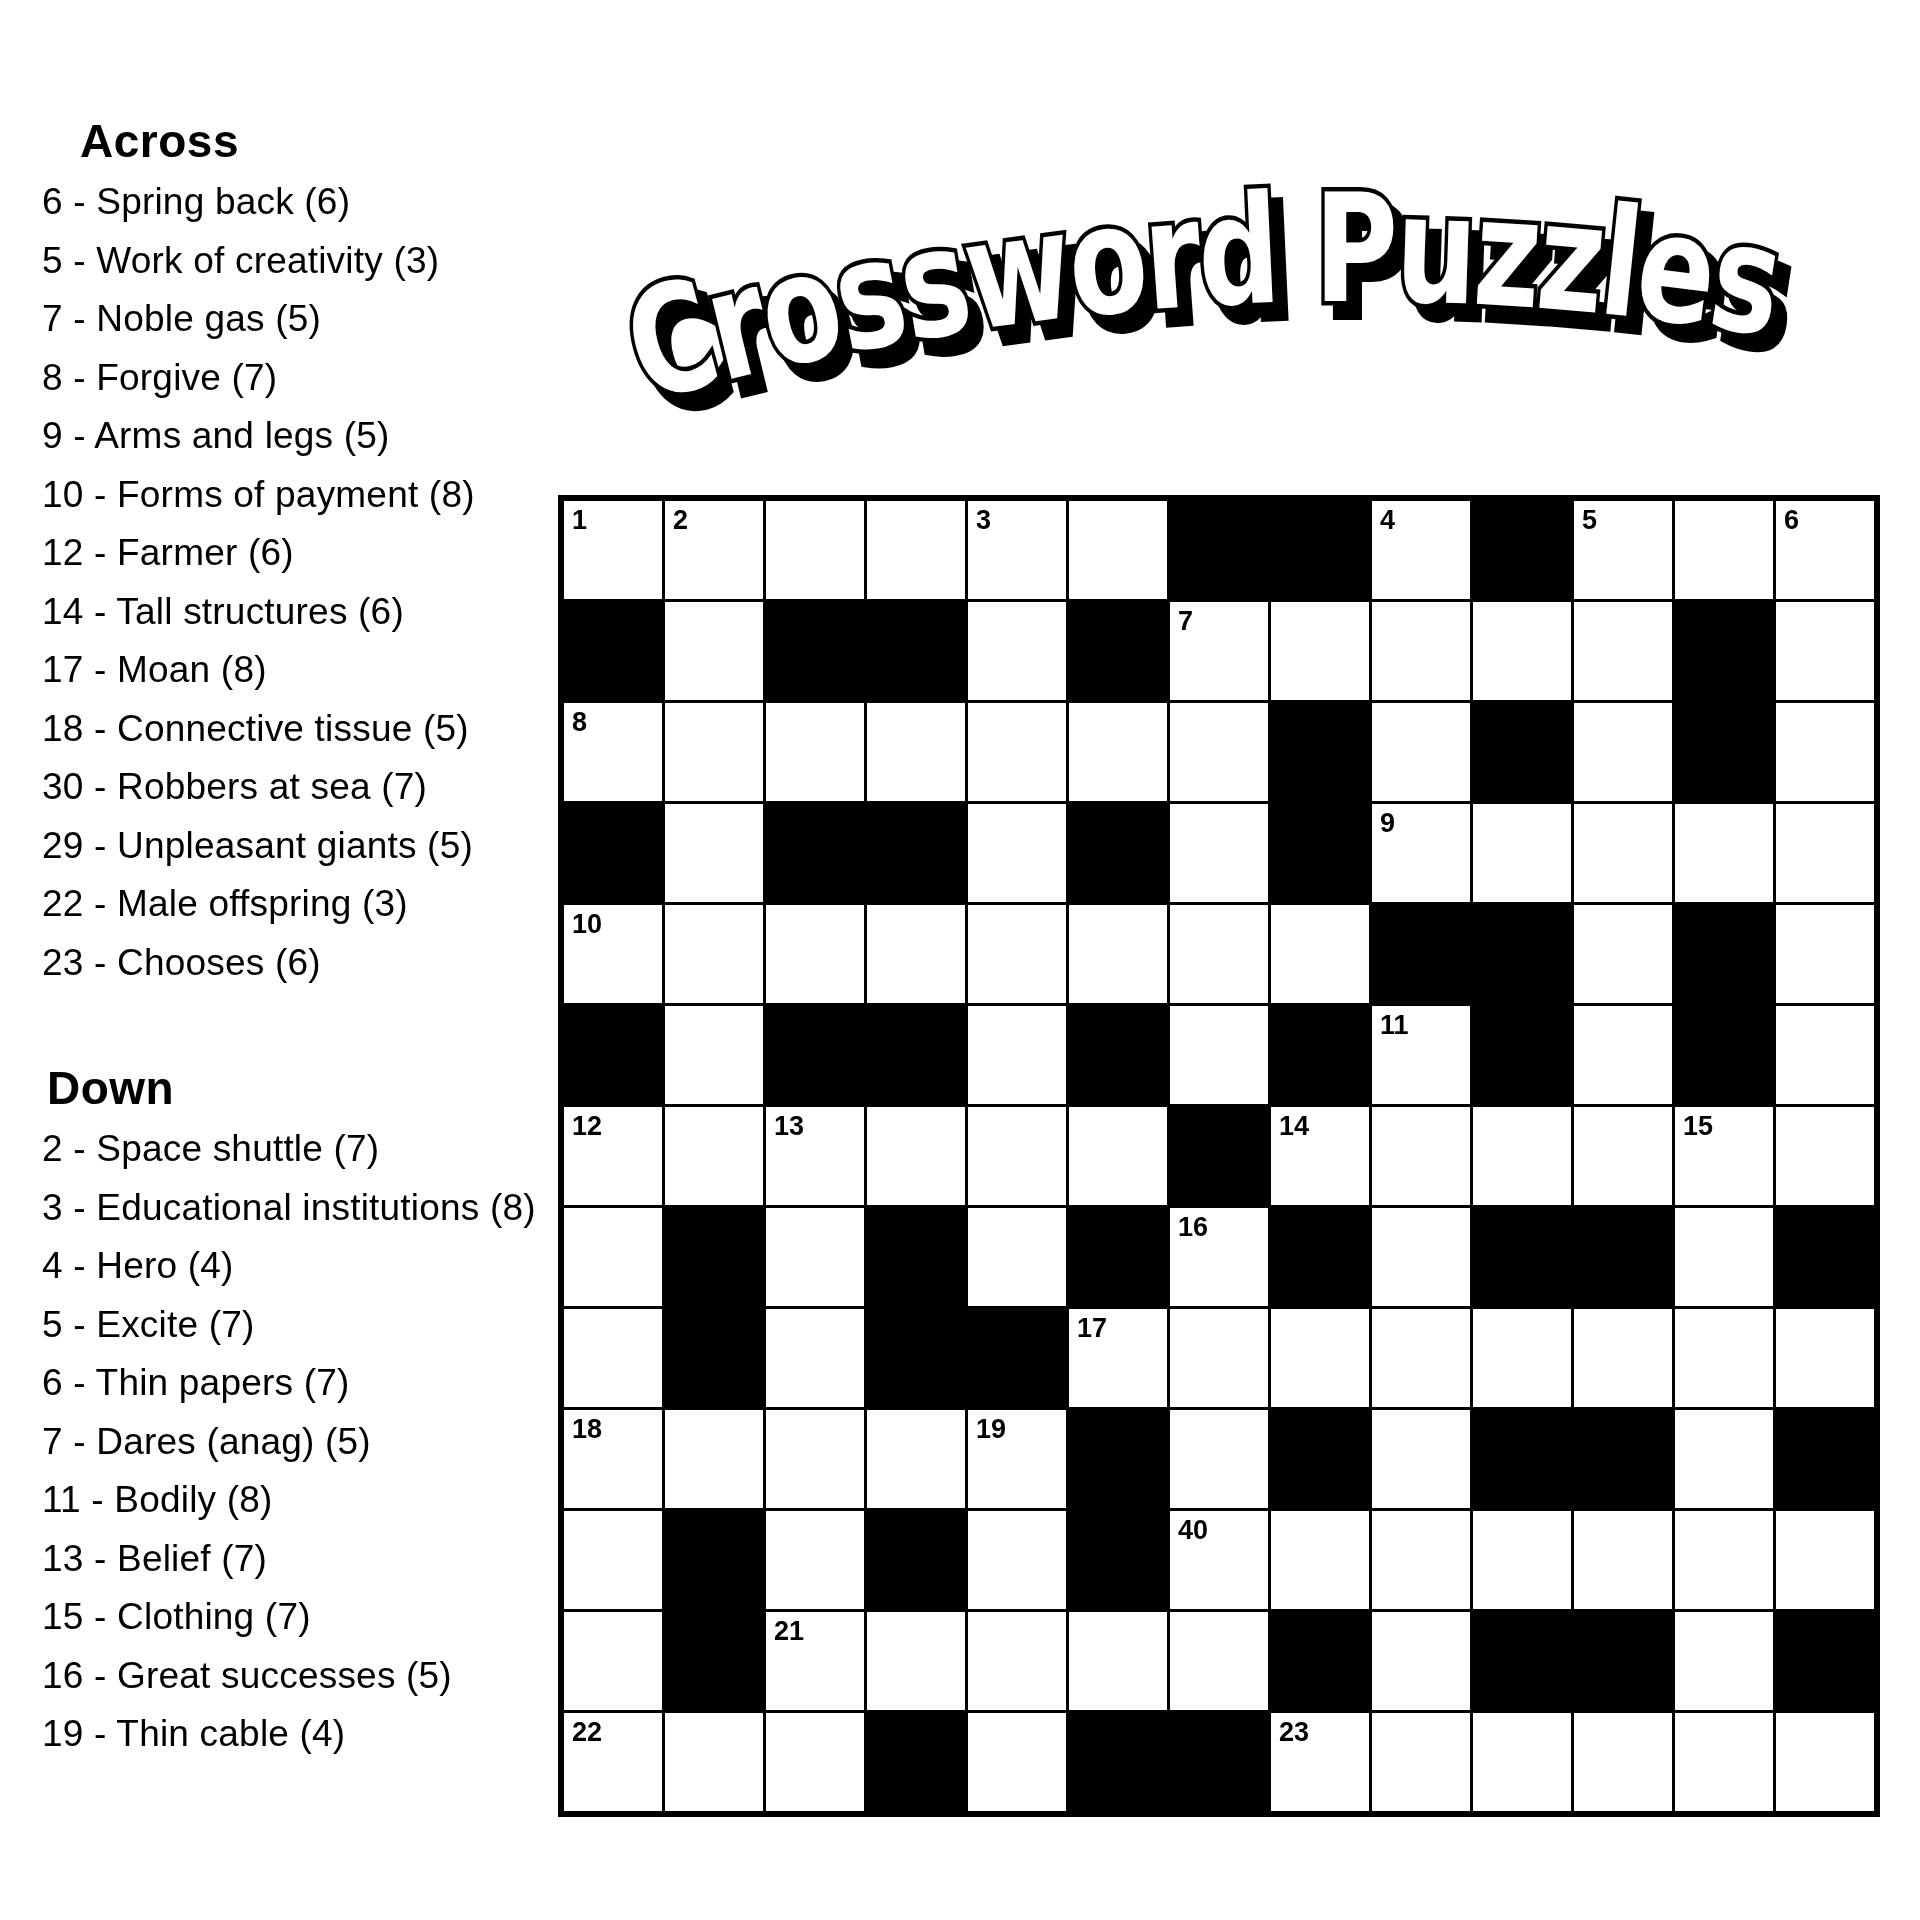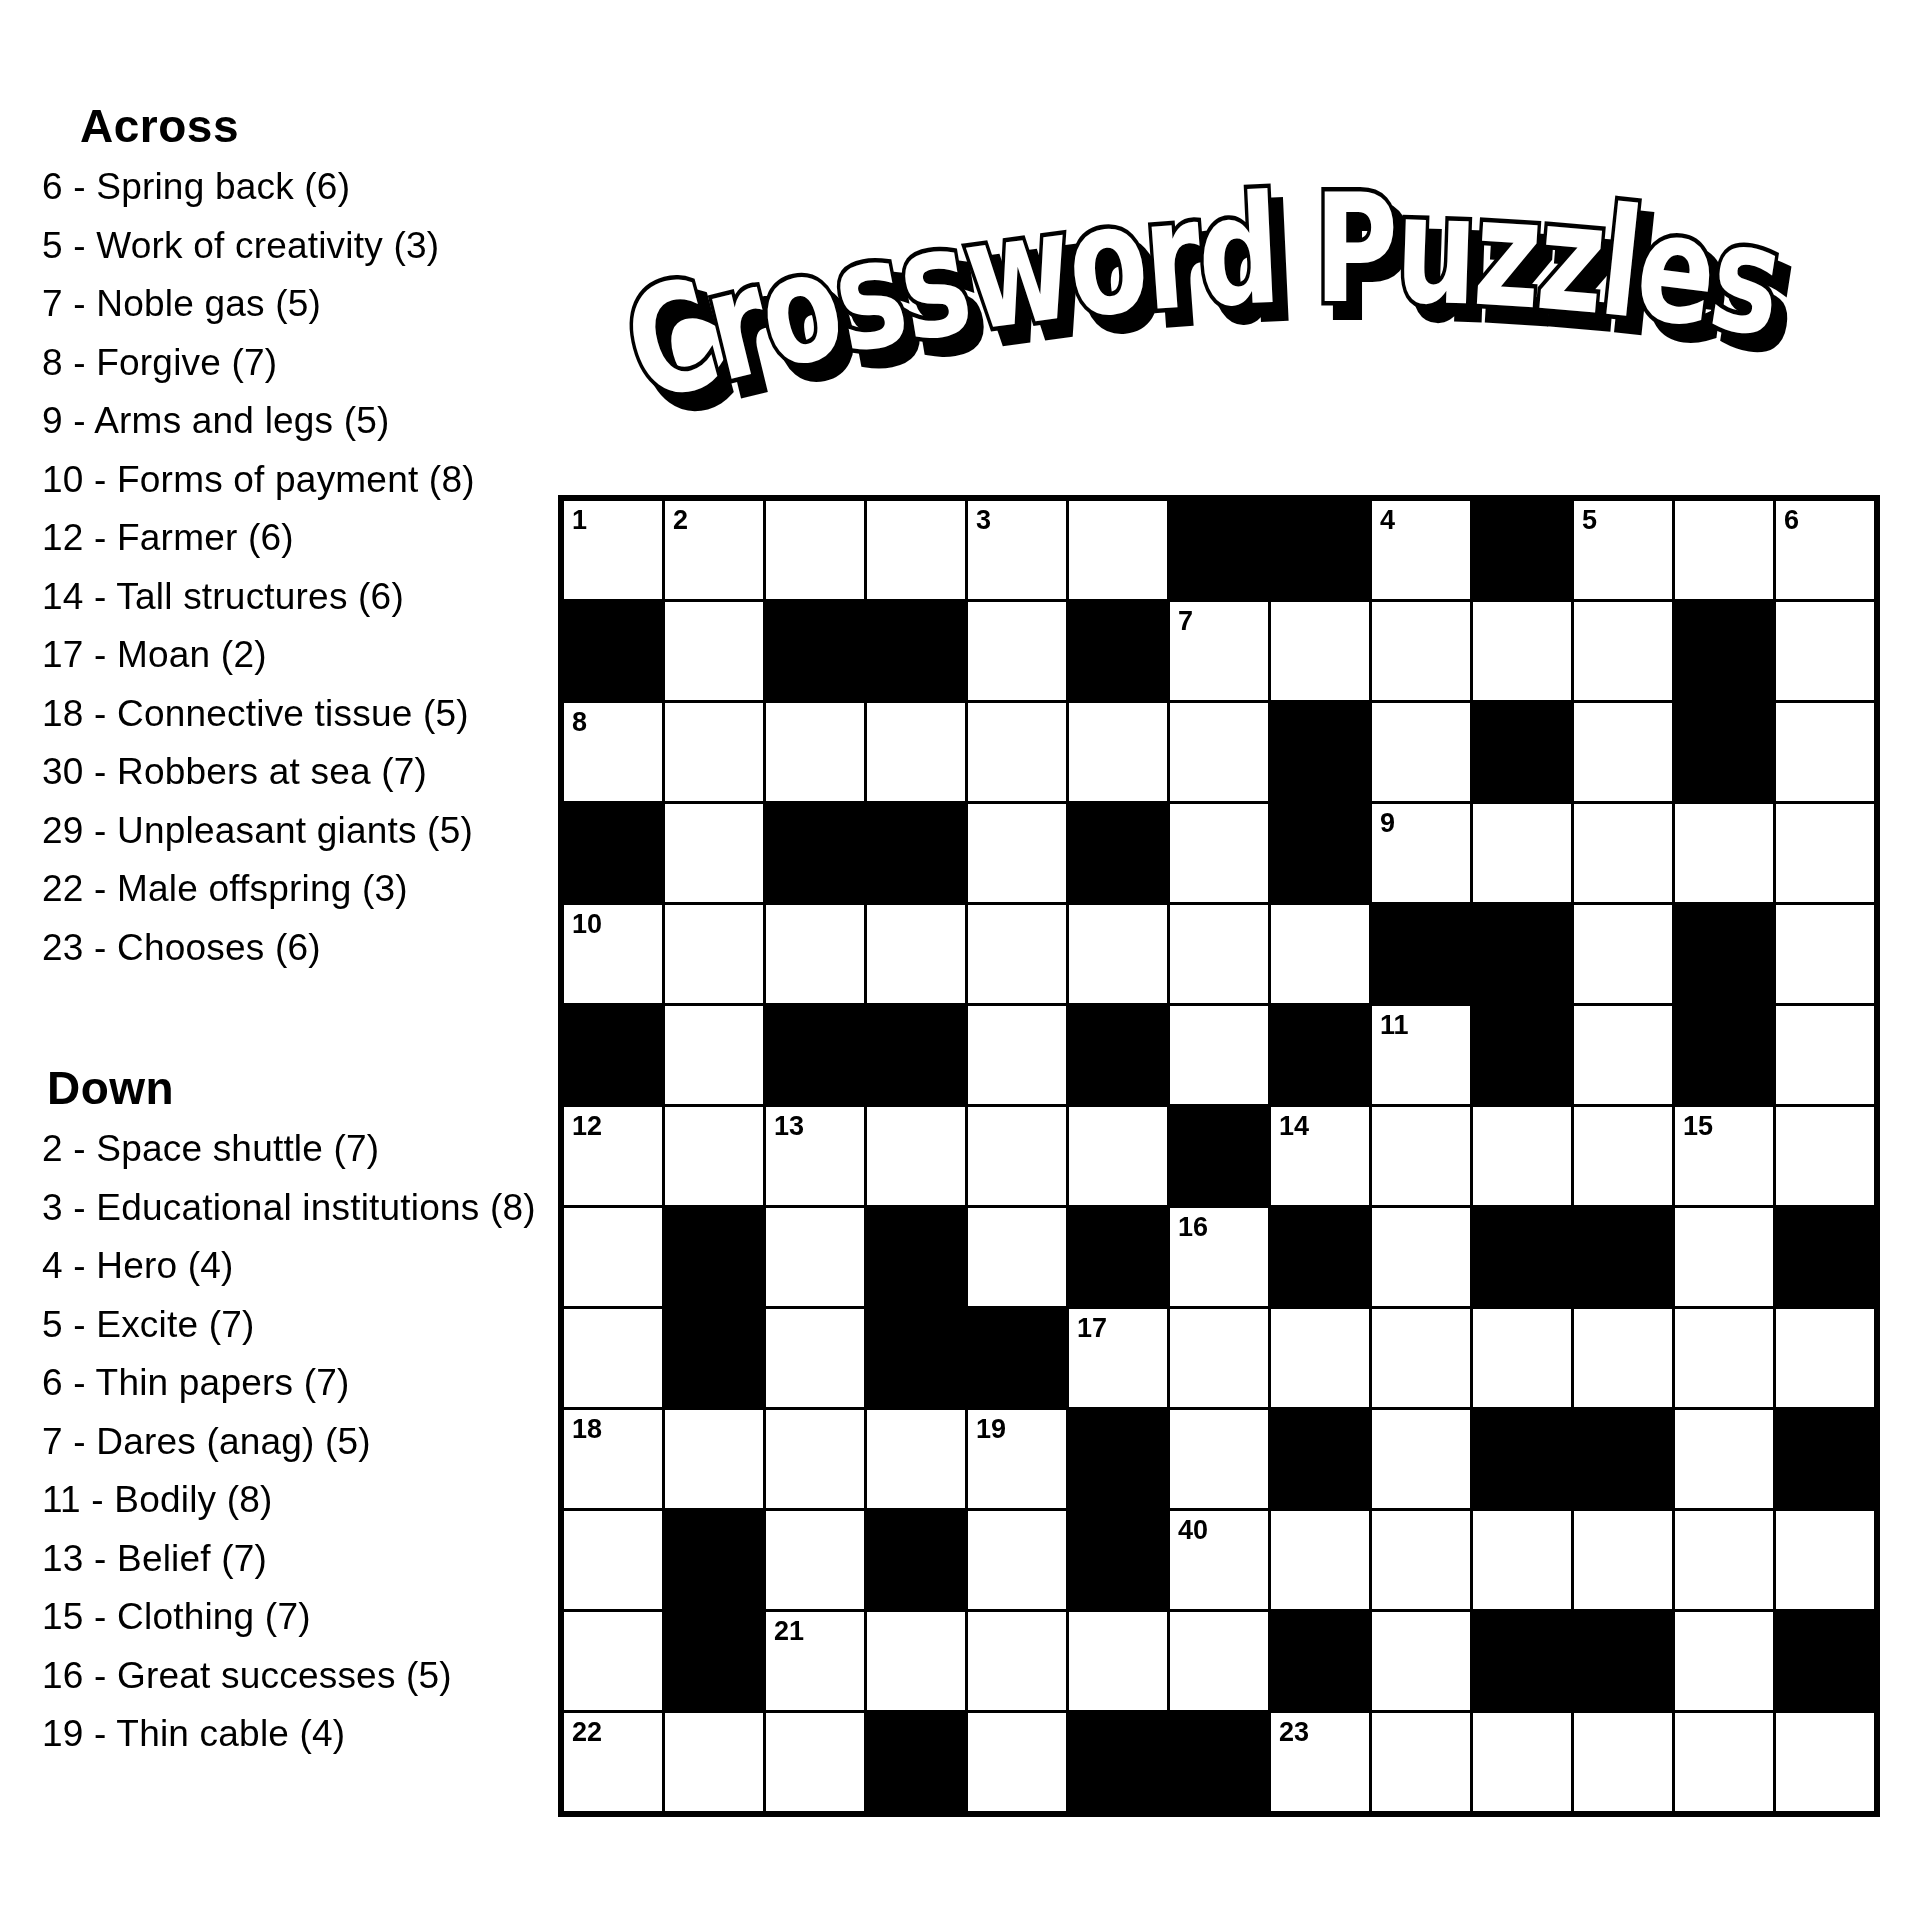--- a/index.html
+++ b/index.html
@@ -15,21 +15,21 @@
     font-family: "Liberation Sans", sans-serif;
     color: #000000;
     overflow: hidden;
   }
 
   
   .clues-section {
     position: absolute;
     left: 42px;
   }
-  .clues-section.across { top: 103px; }
+  .clues-section.across { top: 118px; }
   .clues-section.down   { top: 1065px; }
 
   .clues-section h2 {
     margin: 0;
     font-size: 46px;
     line-height: 46px;
     font-weight: bold;
     letter-spacing: 0.5px;
   }
   .clues-section.across h2 { margin-left: 38px; }
@@ -107,21 +107,21 @@
     <h2>Across</h2>
     <ul class="clue-list">
         <li>6 - Spring back (6)</li>
         <li>5 - Work of creativity (3)</li>
         <li>7 - Noble gas (5)</li>
         <li>8 - Forgive (7)</li>
         <li>9 - Arms and legs (5)</li>
         <li>10 - Forms of payment (8)</li>
         <li>12 - Farmer (6)</li>
         <li>14 - Tall structures (6)</li>
-        <li>17 - Moan (2)</li>
+        <li>17 - Moan (8)</li>
         <li>18 - Connective tissue (5)</li>
         <li>30 - Robbers at sea (7)</li>
         <li>29 - Unpleasant giants (5)</li>
         <li>22 - Male offspring (3)</li>
         <li>23 - Chooses (6)</li>
       </ul>
   </div>
 
   <div class="clues-section down">
     <h2>Down</h2>

